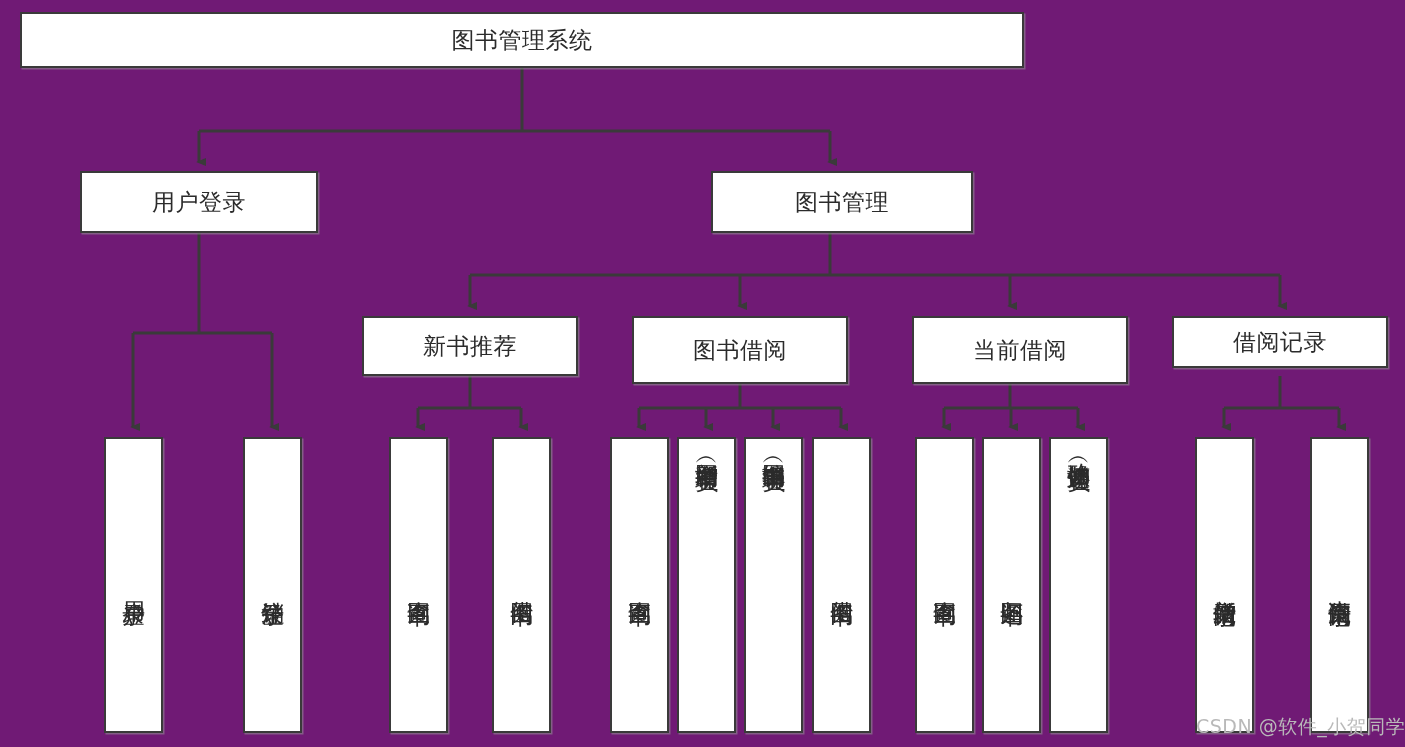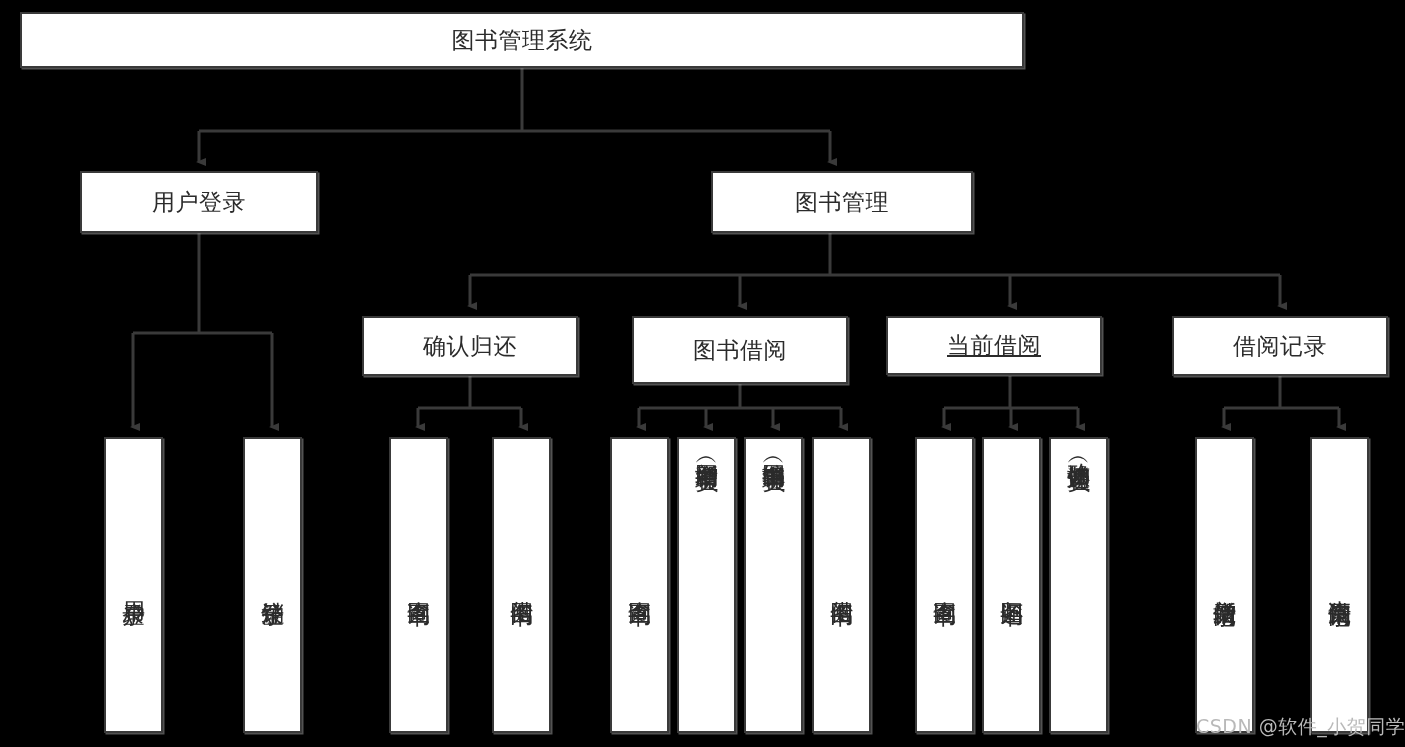--- a/index.html
+++ b/index.html
@@ -7,21 +7,21 @@
     padding: 0;
     background: #ffffff;
   }
   body {
     font-family: "DejaVu Sans", "Liberation Sans", sans-serif;
   }
   #canvas {
     position: relative;
     width: 1405px;
     height: 747px;
-    background: #000000;
+    background: #701a75;
     overflow: hidden;
   }
   svg.lines {
     position: absolute;
     left: 0;
     top: 0;
     width: 1405px;
     height: 747px;
     pointer-events: none;
   }
@@ -129,29 +129,29 @@
   </div>
 
   <div class="node horiz" style="left:80px; top:171px; width:238px; height:62px;">
     <span class="label">用户登录</span>
   </div>
   <div class="node horiz" style="left:711px; top:171px; width:262px; height:62px;">
     <span class="label">图书管理</span>
   </div>
 
   <div class="node horiz" style="left:362px; top:316px; width:216px; height:60px;">
-    <span class="label">确认归还</span>
+    <span class="label">新书推荐</span>
   </div>
   <div class="node horiz" style="left:632px; top:316px; width:216px; height:68px;">
     <span class="label">图书借阅</span>
   </div>
-  <div class="node horiz" style="left:886px; top:316px; width:216px; height:59px;text-decoration:underline;">
+  <div class="node horiz" style="left:912px; top:316px; width:216px; height:68px;">
     <span class="label">当前借阅</span>
   </div>
-  <div class="node horiz" style="left:1172px; top:316px; width:216px; height:60px;">
+  <div class="node horiz" style="left:1172px; top:316px; width:216px; height:52px;">
     <span class="label">借阅记录</span>
   </div>
 
   <div class="node vert center-v" style="left:104px; top:437px; width:59px; height:296px;">
     <span class="label">用户登录</span>
   </div>
   <div class="node vert center-v" style="left:243px; top:437px; width:59px; height:296px;">
     <span class="label">注销登录</span>
   </div>
 

